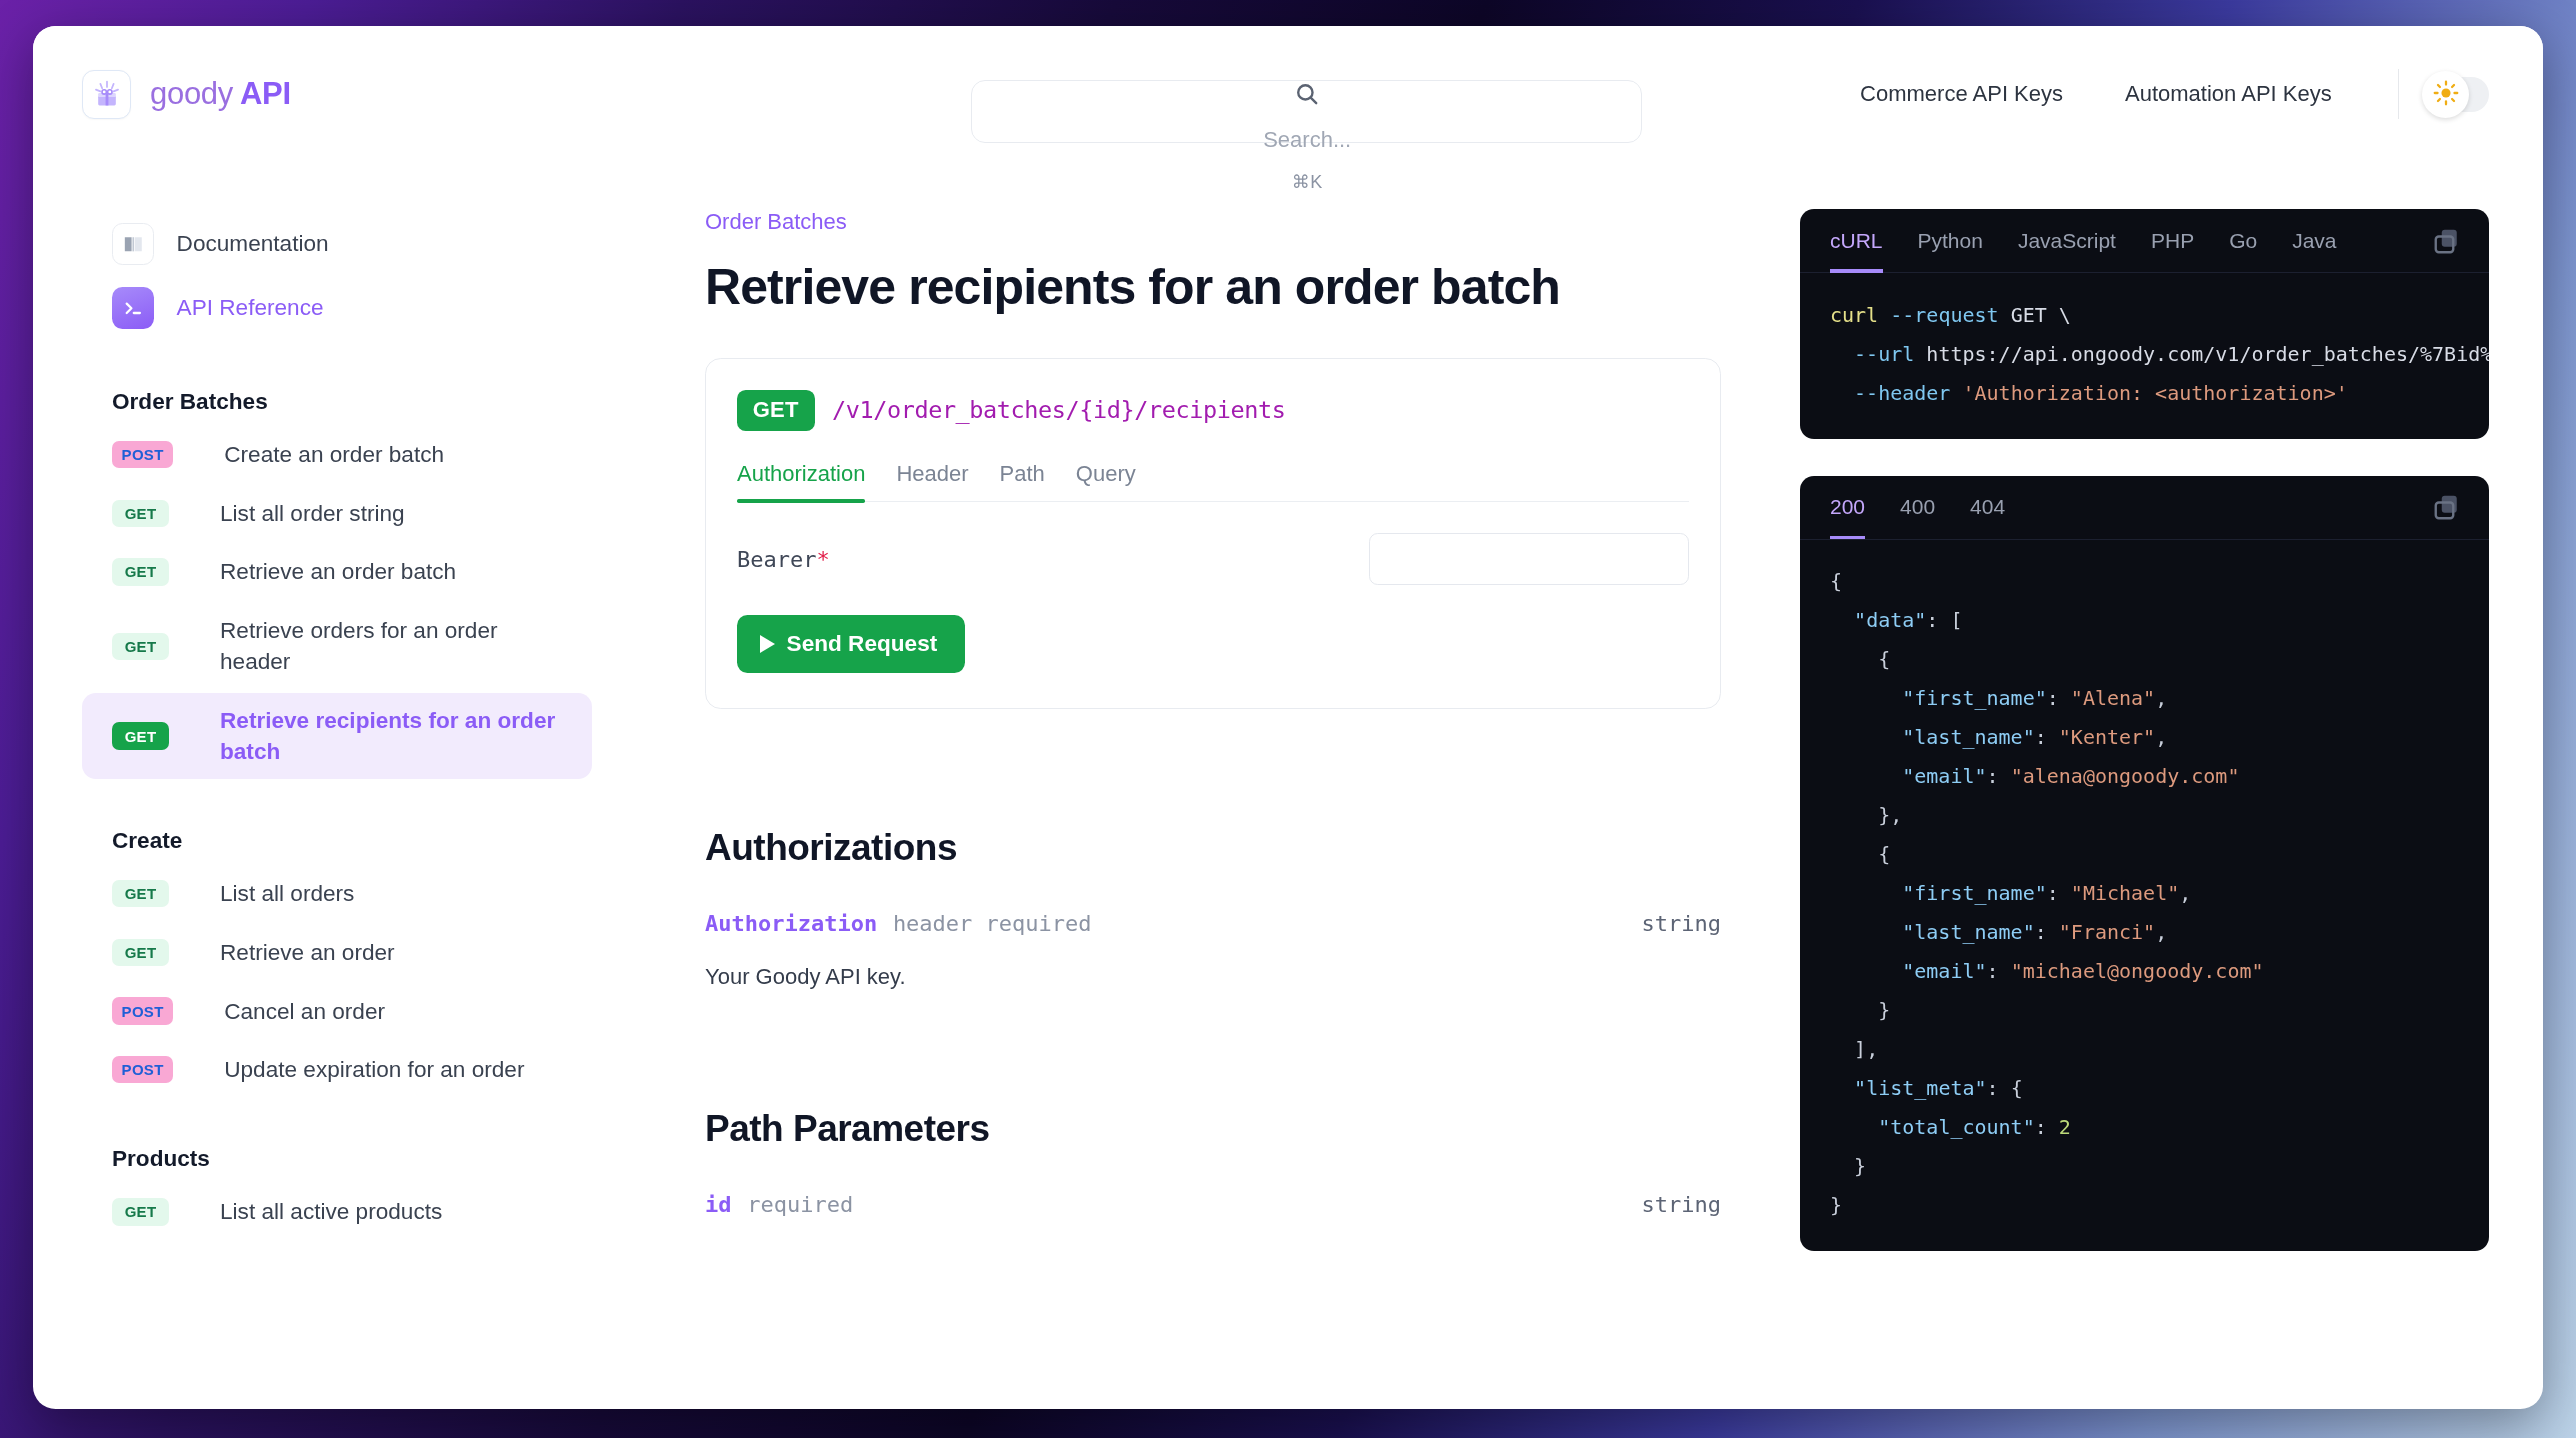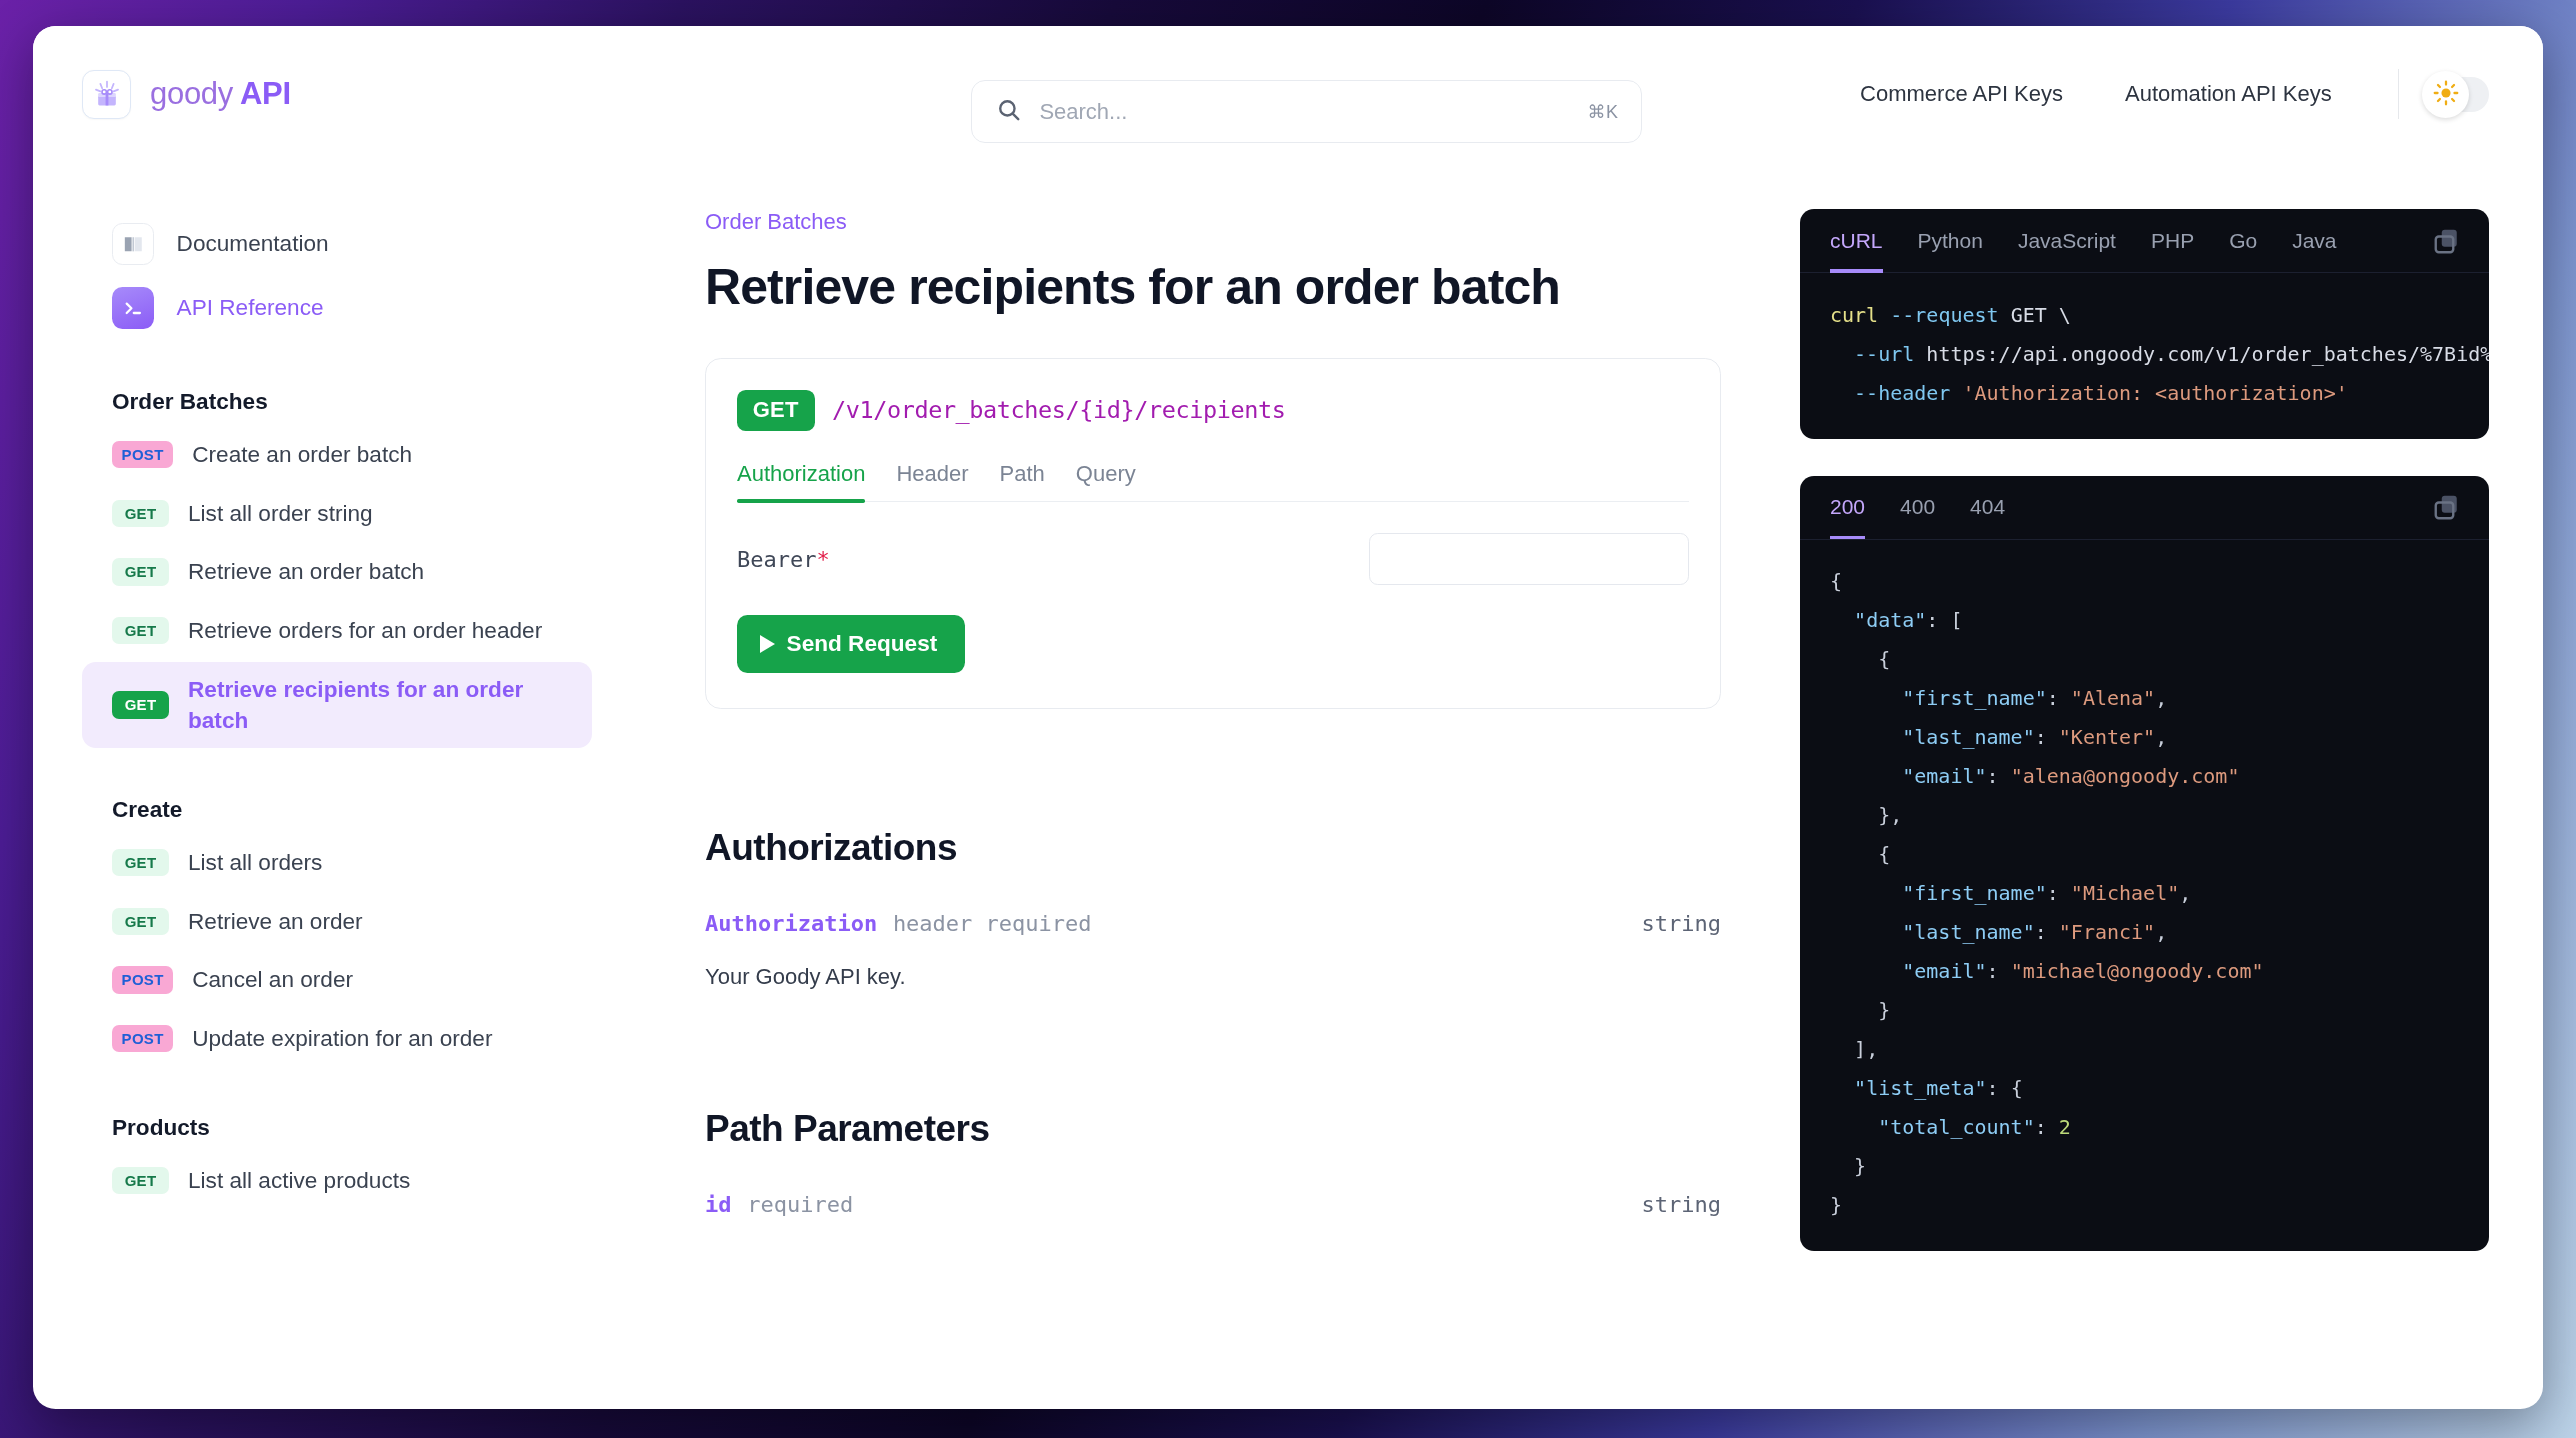--- a/index.html
+++ b/index.html
@@ -73,20 +73,21 @@
     height: 63px;
   }
   .search-box {
     width: 100%; height: 100%;
     border: 1.3px solid #e8ebf0;
     border-radius: 14px;
     background: #fff;
     display: flex; align-items: center;
     padding: 0 22.6px 0 24px;
     gap: 17.4px;
+    flex-direction: column;
   }
   .search-placeholder {
     flex: 1;
     font-size: 22px;
     color: #a0a7b4;
   }
   .search-kbd {
     font-size: 18px;
     color: #8b93a3;
     letter-spacing: 0.4px;
@@ -190,20 +191,21 @@
     text-align: center;
   }
   .badge.get  { background: #e3f8ec; color: #16794a; }
   .badge.post { background: #f9a8d4; color: #1f5fd6; }
   .badge.get-solid { background: #16a34a; color: #fff; }
 
   .nav-item-label {
     font-size: 22.6px;
     color: #3a4250;
     line-height: 1.38;
+    margin-left: 32px;
   }
   .nav-item.selected .nav-item-label {
     color: #8b5cf6;
     font-weight: 700;
   }
 
   
   .content {
     flex: 1 1 auto;
     padding: 47px 0 0 92px;

